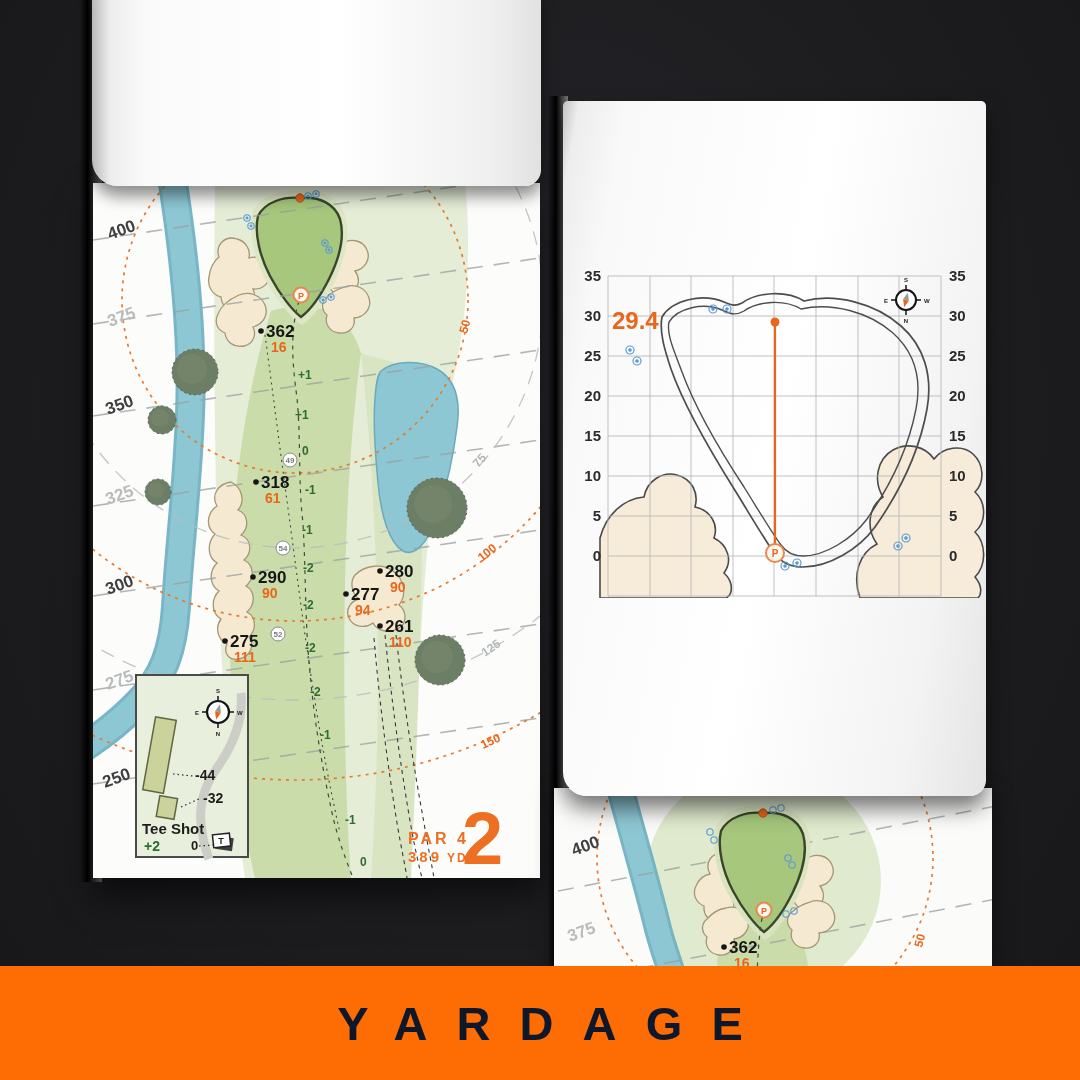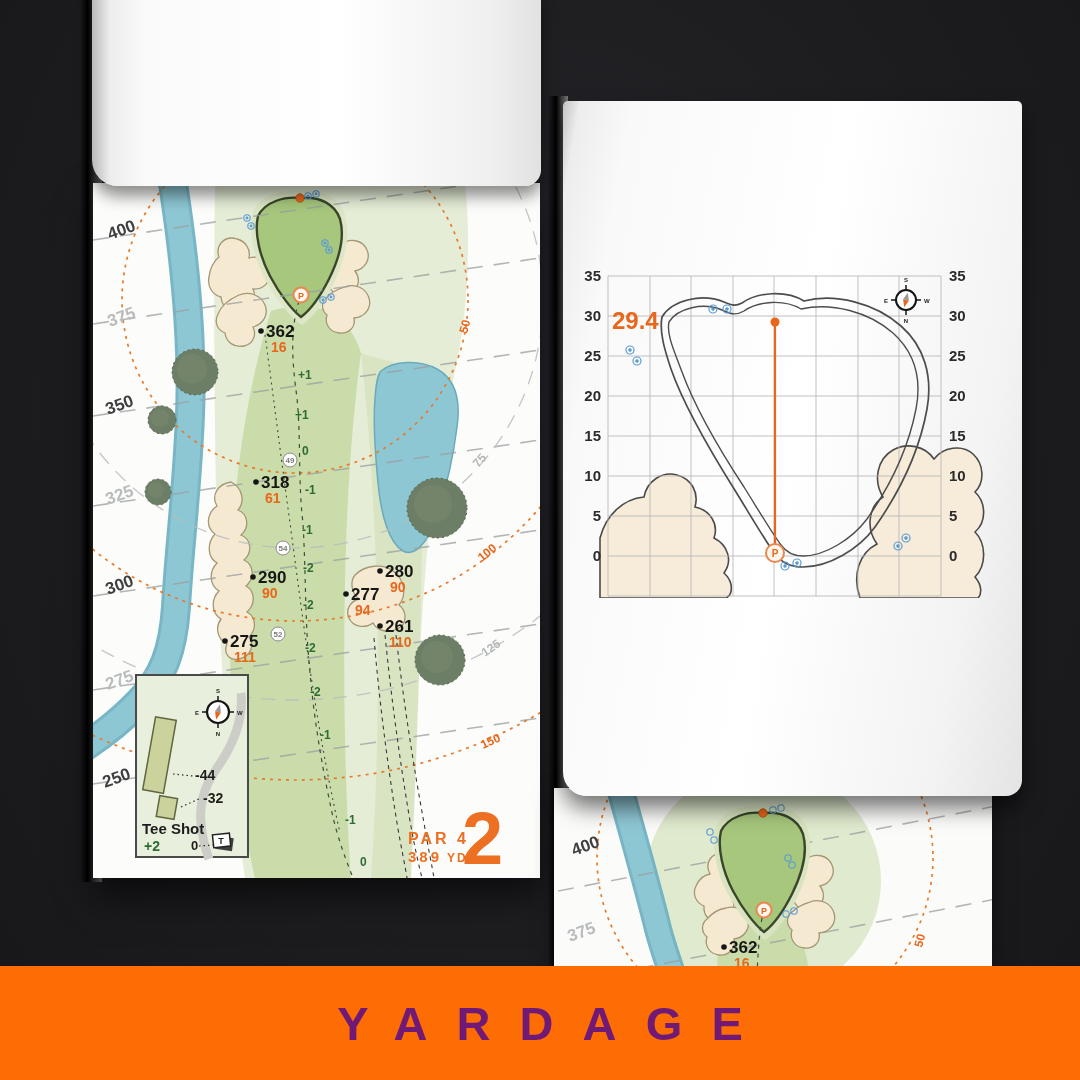--- a/index.html
+++ b/index.html
@@ -16,29 +16,29 @@
     border-radius:0 0 16px 26px;
     box-shadow:0 10px 16px rgba(0,0,0,0.45);}
   .map-page-left{left:93px;top:183px;width:447px;height:695px;background:#fcfcfb;
     box-shadow:0 18px 34px rgba(0,0,0,0.6);}
 
   
   .spine-right{left:548px;top:96px;width:20px;height:870px;
     background:linear-gradient(90deg, rgba(0,0,0,0) 0%, #000 40%, #4a4a4a 75%, #777 100%);}
   .under-page-right{left:554px;top:788px;width:438px;height:178px;background:#fbfbfa;overflow:hidden;
     box-shadow:0 6px 18px rgba(0,0,0,0.5);}
-  .flip-page-right{left:563px;top:101px;width:459px;height:695px;
+  .flip-page-right{left:563px;top:101px;width:423px;height:695px;
     background:linear-gradient(100deg,#c2c2c2 0%,#ededed 3%,#f9f9f9 12%,#ffffff 50%,#f3f3f3 84%,#e4e4e4 100%);
     border-radius:5px 5px 16px 24px;
     box-shadow:0 12px 22px rgba(0,0,0,0.55);overflow:hidden;}
 
   
   .banner{left:0;top:966px;width:1080px;height:114px;background:#fe6c04;
     display:flex;align-items:center;justify-content:center;}
-  .banner span{color:#701a75;font-size:47px;font-weight:bold;
+  .banner span{color:#0f172a;font-size:47px;font-weight:bold;
     letter-spacing:0.62em;margin-right:-0.62em;}
 
   svg{display:block;}
   text{font-family:"Liberation Sans", sans-serif;}
   .yd-dark{fill:#3f3f41;font-size:17px;font-weight:bold;}
   .yd-light{fill:#b9bcbc;font-size:17px;font-weight:bold;}
   .arc-o{fill:#e8671b;font-size:12px;font-weight:bold;}
   .arc-g{fill:#b2b6b6;font-size:12px;font-weight:bold;}
   .pt{fill:#161614;font-size:17px;font-weight:bold;}
   .pin{fill:#e8671b;font-size:14px;font-weight:bold;}

